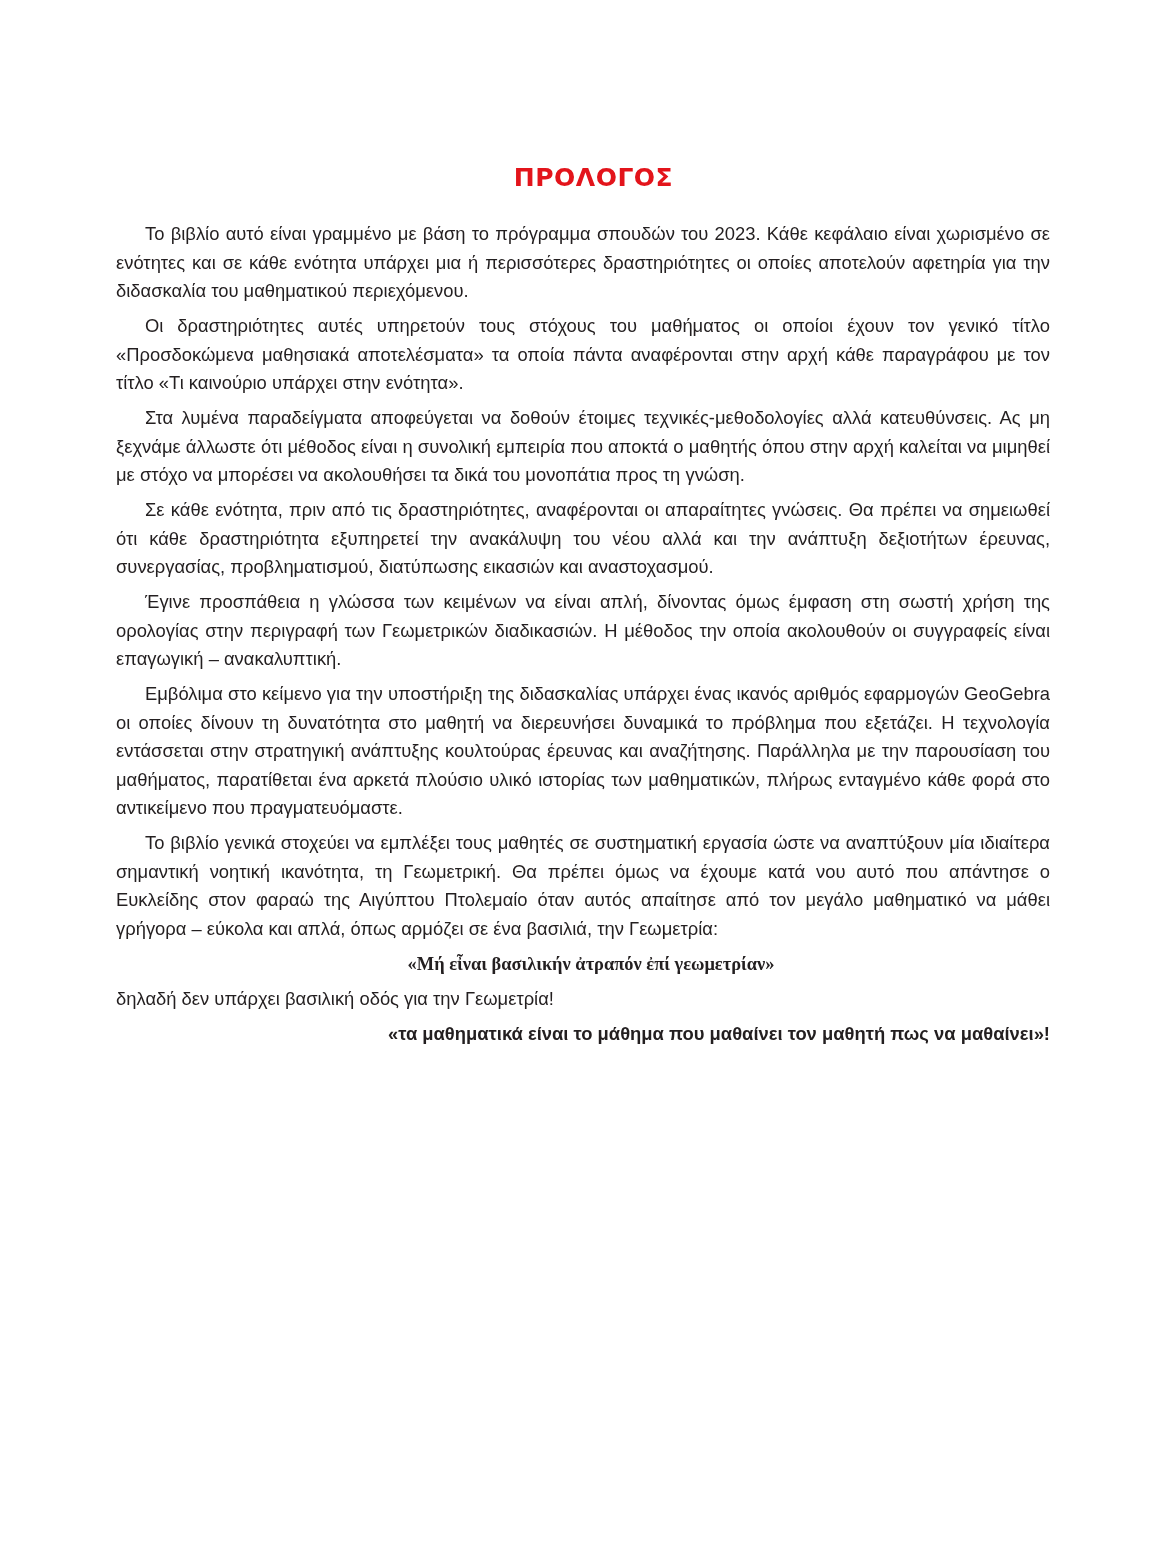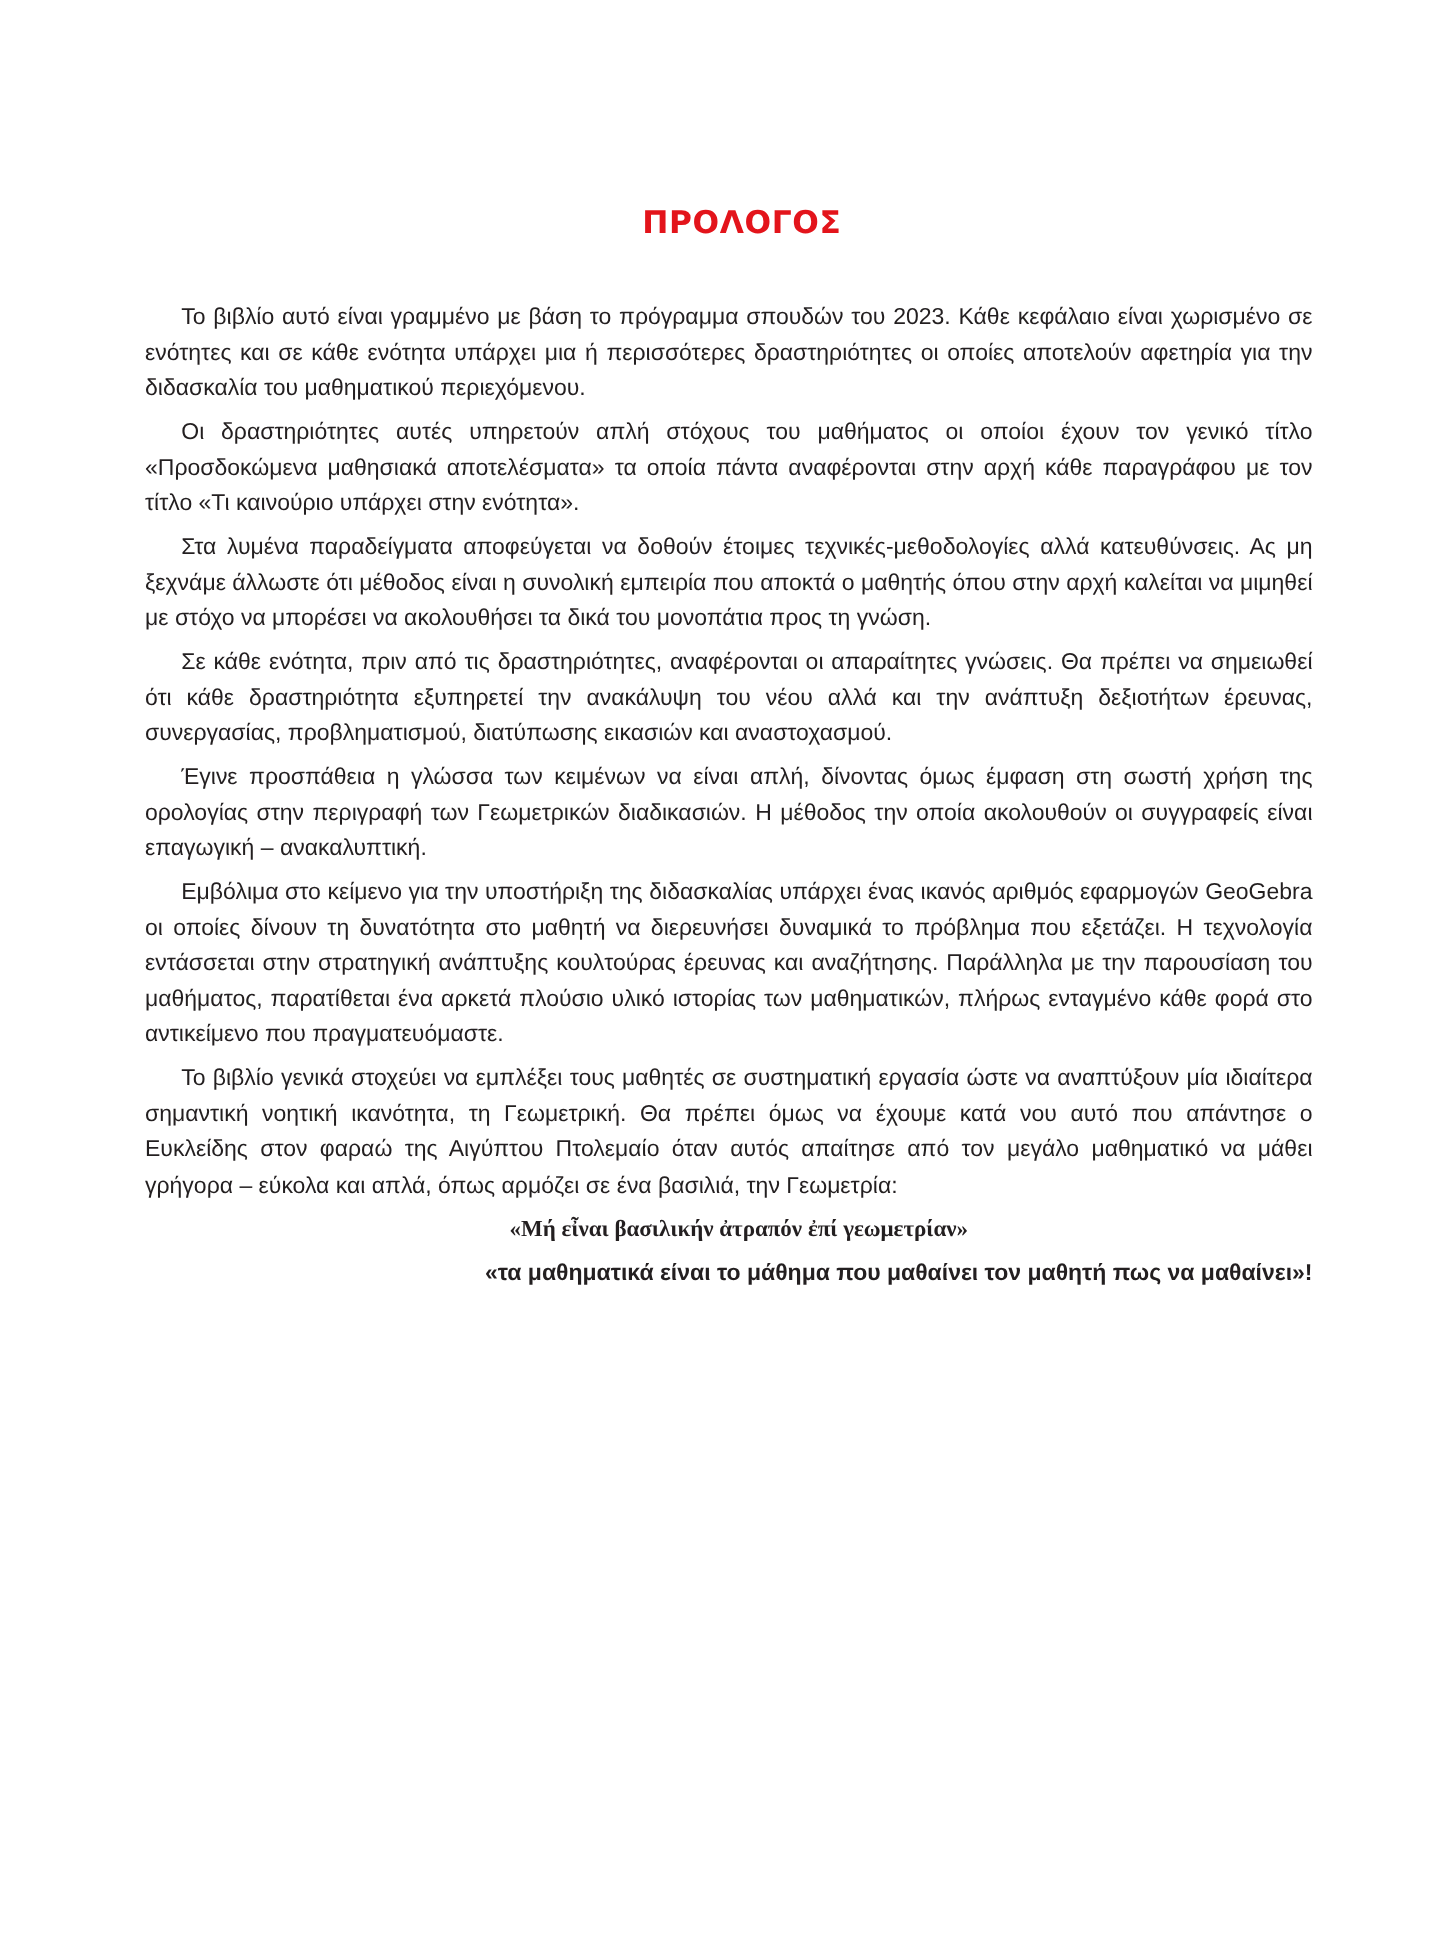--- a/index.html
+++ b/index.html
@@ -5,40 +5,41 @@
   html, body { margin: 0; padding: 0; background: #ffffff; }
   body { width: 1163px; height: 1560px; position: relative; overflow: hidden; }
   .page { position: absolute; left: 0; top: 0; width: 1163px; height: 1560px; background: #ffffff; }
   .title {
     position: absolute; left: 12px; width: 1163px; top: 163px;
     text-align: center; font-family: "DejaVu Sans", sans-serif;
     font-weight: bold; font-size: 25px; color: #e3141b; letter-spacing: 0.5px;
     margin: 0;
   }
   .body-text {
-    position: absolute; left: 116px; top: 239px; width: 934px;
+    position: absolute; left: 116px; top: 220px; width: 934px;
     font-family: "Liberation Sans", sans-serif; font-size: 18.4px; line-height: 28.5px;
     color: #231f20;
   }
   .para { margin: 0 0 6.5px 0; text-indent: 29px; text-align: justify; }
   .quote { margin: 0 0 6.5px 0; text-align: center; font-weight: bold; }
   .quote.q1 { padding-left: 16px; font-family: Liberation Serif, serif; }
   .quote.q2 { padding-left: 130px; text-align: right; }
   .noindent { text-indent: 0; }
 </style>
 </head>
 <body>
 
 <div class="page">
   <h1 class="title">ΠΡΟΛΟΓΟΣ</h1>
 
   <div class="body-text">
     <p class="para">Το βιβλίο αυτό είναι γραμμένο με βάση το πρόγραμμα σπουδών του 2023. Κάθε κεφάλαιο είναι χωρισμένο σε ενότητες και σε κάθε ενότητα υπάρχει μια ή περισσότερες δραστηριότητες οι οποίες αποτελούν αφετηρία για την διδασκαλία του μαθηματικού περιεχόμενου.</p>
-    <p class="para">Οι δραστηριότητες αυτές υπηρετούν απλή στόχους του μαθήματος οι οποίοι έχουν τον γενικό τίτλο «Προσδοκώμενα μαθησιακά αποτελέσματα» τα οποία πάντα αναφέρονται στην αρχή κάθε παραγράφου με τον τίτλο «Τι καινούριο υπάρχει στην ενότητα».</p>
+    <p class="para">Οι δραστηριότητες αυτές υπηρετούν τους στόχους του μαθήματος οι οποίοι έχουν τον γενικό τίτλο «Προσδοκώμενα μαθησιακά αποτελέσματα» τα οποία πάντα αναφέρονται στην αρχή κάθε παραγράφου με τον τίτλο «Τι καινούριο υπάρχει στην ενότητα».</p>
     <p class="para">Στα λυμένα παραδείγματα αποφεύγεται να δοθούν έτοιμες τεχνικές-μεθοδολογίες αλλά κατευθύνσεις. Ας μη ξεχνάμε άλλωστε ότι μέθοδος είναι η συνολική εμπειρία που αποκτά ο μαθητής όπου στην αρχή καλείται να μιμηθεί με στόχο να μπορέσει να ακολουθήσει τα δικά του μονοπάτια προς τη γνώση.</p>
     <p class="para">Σε κάθε ενότητα, πριν από τις δραστηριότητες, αναφέρονται  οι απαραίτητες γνώσεις. Θα πρέπει να σημειωθεί ότι κάθε δραστηριότητα εξυπηρετεί την ανακάλυψη του νέου αλλά και την ανάπτυξη δεξιοτήτων έρευνας, συνεργασίας, προβληματισμού, διατύπωσης εικασιών και αναστοχασμού.</p>
     <p class="para">Έγινε προσπάθεια η γλώσσα των κειμένων να είναι απλή, δίνοντας όμως έμφαση στη σωστή χρήση της ορολογίας στην περιγραφή των Γεωμετρικών διαδικασιών. Η μέθοδος την οποία ακολουθούν οι συγγραφείς είναι επαγωγική – ανακαλυπτική.</p>
     <p class="para">Εμβόλιμα στο κείμενο για την υποστήριξη της διδασκαλίας υπάρχει ένας ικανός αριθμός εφαρμογών GeoGebra οι οποίες δίνουν τη δυνατότητα στο μαθητή να διερευνήσει δυναμικά το πρόβλημα που εξετάζει. Η τεχνολογία εντάσσεται στην στρατηγική ανάπτυξης κουλτούρας έρευνας και αναζήτησης. Παράλληλα με την παρουσίαση του μαθήματος, παρατίθεται ένα αρκετά πλούσιο υλικό ιστορίας των μαθηματικών, πλήρως ενταγμένο κάθε φορά στο αντικείμενο που πραγματευόμαστε.</p>
     <p class="para">Το βιβλίο γενικά στοχεύει να εμπλέξει τους μαθητές σε συστηματική εργασία ώστε να αναπτύξουν μία ιδιαίτερα σημαντική νοητική ικανότητα, τη Γεωμετρική. Θα πρέπει όμως να έχουμε κατά νου αυτό που απάντησε ο Ευκλείδης στον φαραώ της Αιγύπτου Πτολεμαίο όταν αυτός απαίτησε από τον μεγάλο μαθηματικό να μάθει γρήγορα – εύκολα και απλά, όπως αρμόζει σε ένα βασιλιά, την Γεωμετρία:</p>
     <p class="quote q1">«Μή εἶναι βασιλικήν ἀτραπόν ἐπί γεωμετρίαν»</p>
+    <p class="para noindent">δηλαδή δεν υπάρχει βασιλική οδός για την Γεωμετρία!</p>
     <p class="quote q2">«τα μαθηματικά είναι το μάθημα που μαθαίνει τον μαθητή πως να μαθαίνει»!</p>
   </div>
 </div>
 
 </body></html>

